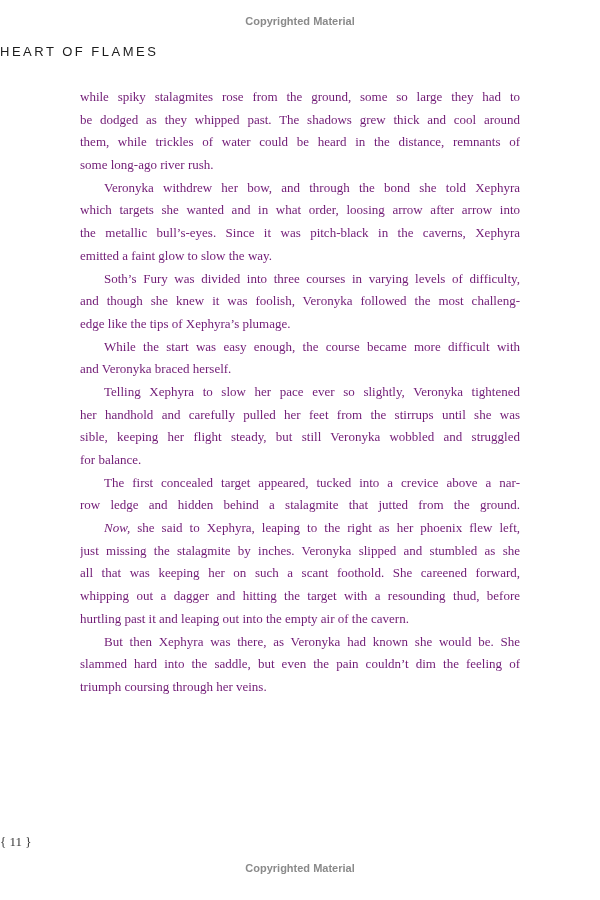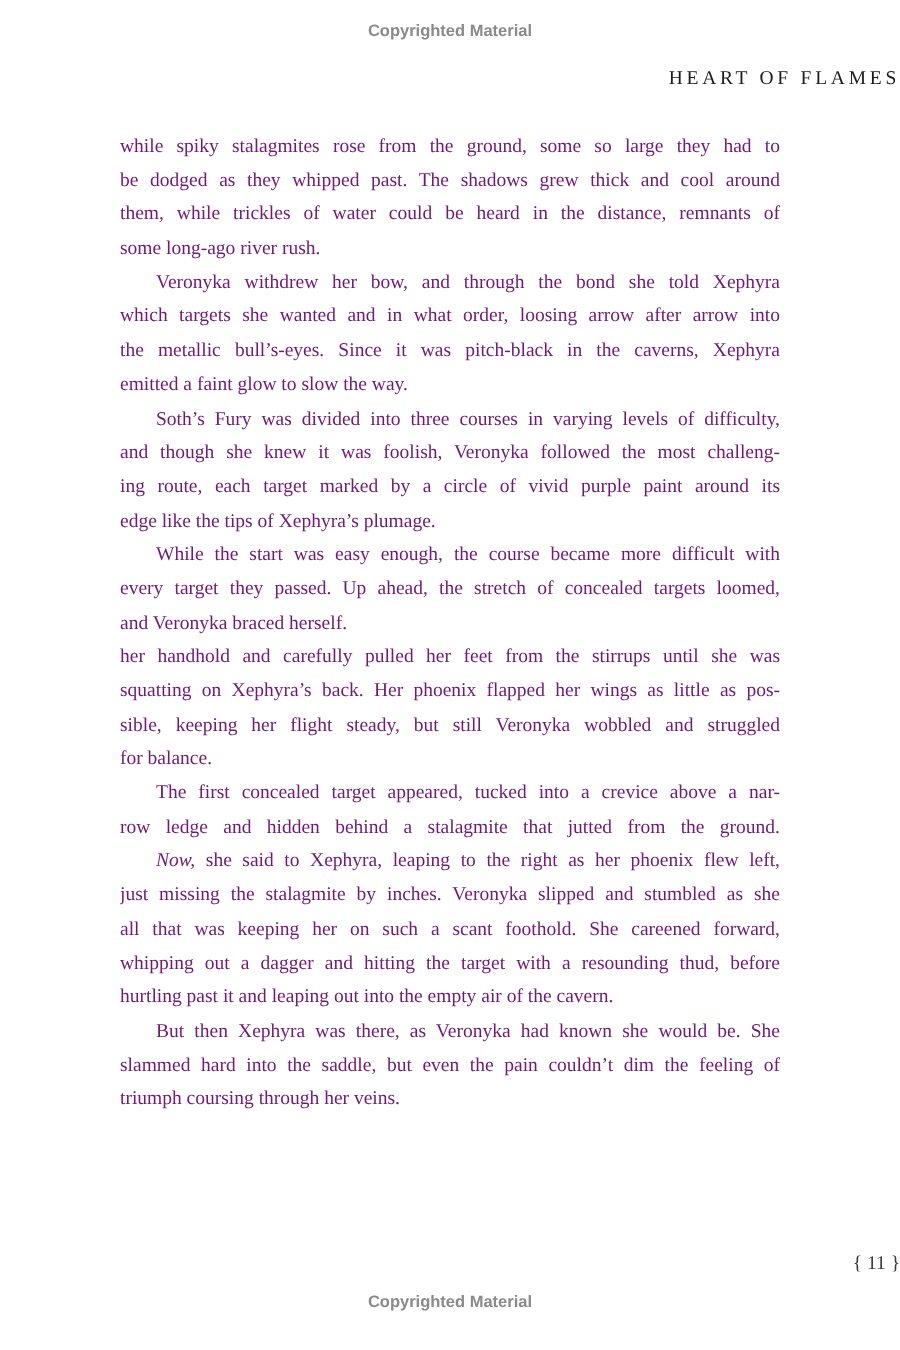--- a/index.html
+++ b/index.html
@@ -25,22 +25,22 @@
     font-size: 11px;
     color: #8a8a8a;
   }
   .notice.top { top: 15px; }
   .notice.bottom { top: 862px; }
   .running-header {
     position: absolute;
     top: 44px;
     left: 0;
     width: 100%;
-    text-align: right;
-    font-family: Liberation Serif, serif;
+    text-align: left;
+    font-family: Liberation Sans, sans-serif;
     font-size: 13px;
     letter-spacing: 2.5px;
     color: #1c1c1c;
   }
   .body-text {
     position: absolute;
     left: 80px;
     top: 86px;
     width: 440px;
     font-size: 13px;
@@ -60,21 +60,21 @@
     text-align-last: left;
     word-spacing: normal;
   }
   .bodyline.indent { text-indent: 24px; }
   .bodyline em { font-style: italic; }
   .page-number {
     position: absolute;
     top: 834px;
     left: 0;
     width: 100%;
-    text-align: right;
+    text-align: left;
     font-family: "Liberation Serif", serif;
     font-size: 13px;
     color: #3a3a3a;
   }
 </style>
 </head>
 <body>
 
 <div class="page">
   <div class="notice top">Copyrighted Material</div>
@@ -85,27 +85,25 @@
       <div class="bodyline justified">while spiky stalagmites rose from the ground, some so large they had to</div>
       <div class="bodyline justified">be dodged as they whipped past. The shadows grew thick and cool around</div>
       <div class="bodyline justified">them, while trickles of water could be heard in the distance, remnants of</div>
       <div class="bodyline justified last">some long-ago river rush.</div>
       <div class="bodyline justified indent">Veronyka withdrew her bow, and through the bond she told Xephyra</div>
       <div class="bodyline justified">which targets she wanted and in what order, loosing arrow after arrow into</div>
       <div class="bodyline justified">the metallic bull’s-eyes. Since it was pitch-black in the caverns, Xephyra</div>
       <div class="bodyline justified last">emitted a faint glow to slow the way.</div>
       <div class="bodyline justified indent">Soth’s Fury was divided into three courses in varying levels of difficulty,</div>
       <div class="bodyline justified">and though she knew it was foolish, Veronyka followed the most challeng-</div>
-      <div class="bodyline justified">ing route, each target marked by a circle of vivid purple paint around its</div>
       <div class="bodyline justified last">edge like the tips of Xephyra’s plumage.</div>
       <div class="bodyline justified indent">While the start was easy enough, the course became more difficult with</div>
-      <div class="bodyline justified">every target they passed. Up ahead, the stretch of concealed targets loomed,</div>
       <div class="bodyline justified last">and Veronyka braced herself.</div>
+      <div class="bodyline justified indent">Telling Xephyra to slow her pace ever so slightly, Veronyka tightened</div>
       <div class="bodyline justified">her handhold and carefully pulled her feet from the stirrups until she was</div>
-      <div class="bodyline justified">squatting on Xephyra’s back. Her phoenix flapped her wings as little as pos-</div>
       <div class="bodyline justified">sible, keeping her flight steady, but still Veronyka wobbled and struggled</div>
       <div class="bodyline justified last">for balance.</div>
       <div class="bodyline justified indent">The first concealed target appeared, tucked into a crevice above a nar-</div>
       <div class="bodyline justified">row ledge and hidden behind a stalagmite that jutted from the ground.</div>
       <div class="bodyline justified indent"><em>Now,</em> she said to Xephyra, leaping to the right as her phoenix flew left,</div>
       <div class="bodyline justified">just missing the stalagmite by inches. Veronyka slipped and stumbled as she</div>
       <div class="bodyline justified">all that was keeping her on such a scant foothold. She careened forward,</div>
       <div class="bodyline justified">whipping out a dagger and hitting the target with a resounding thud, before</div>
       <div class="bodyline justified last">hurtling past it and leaping out into the empty air of the cavern.</div>
       <div class="bodyline justified indent">But then Xephyra was there, as Veronyka had known she would be. She</div>

